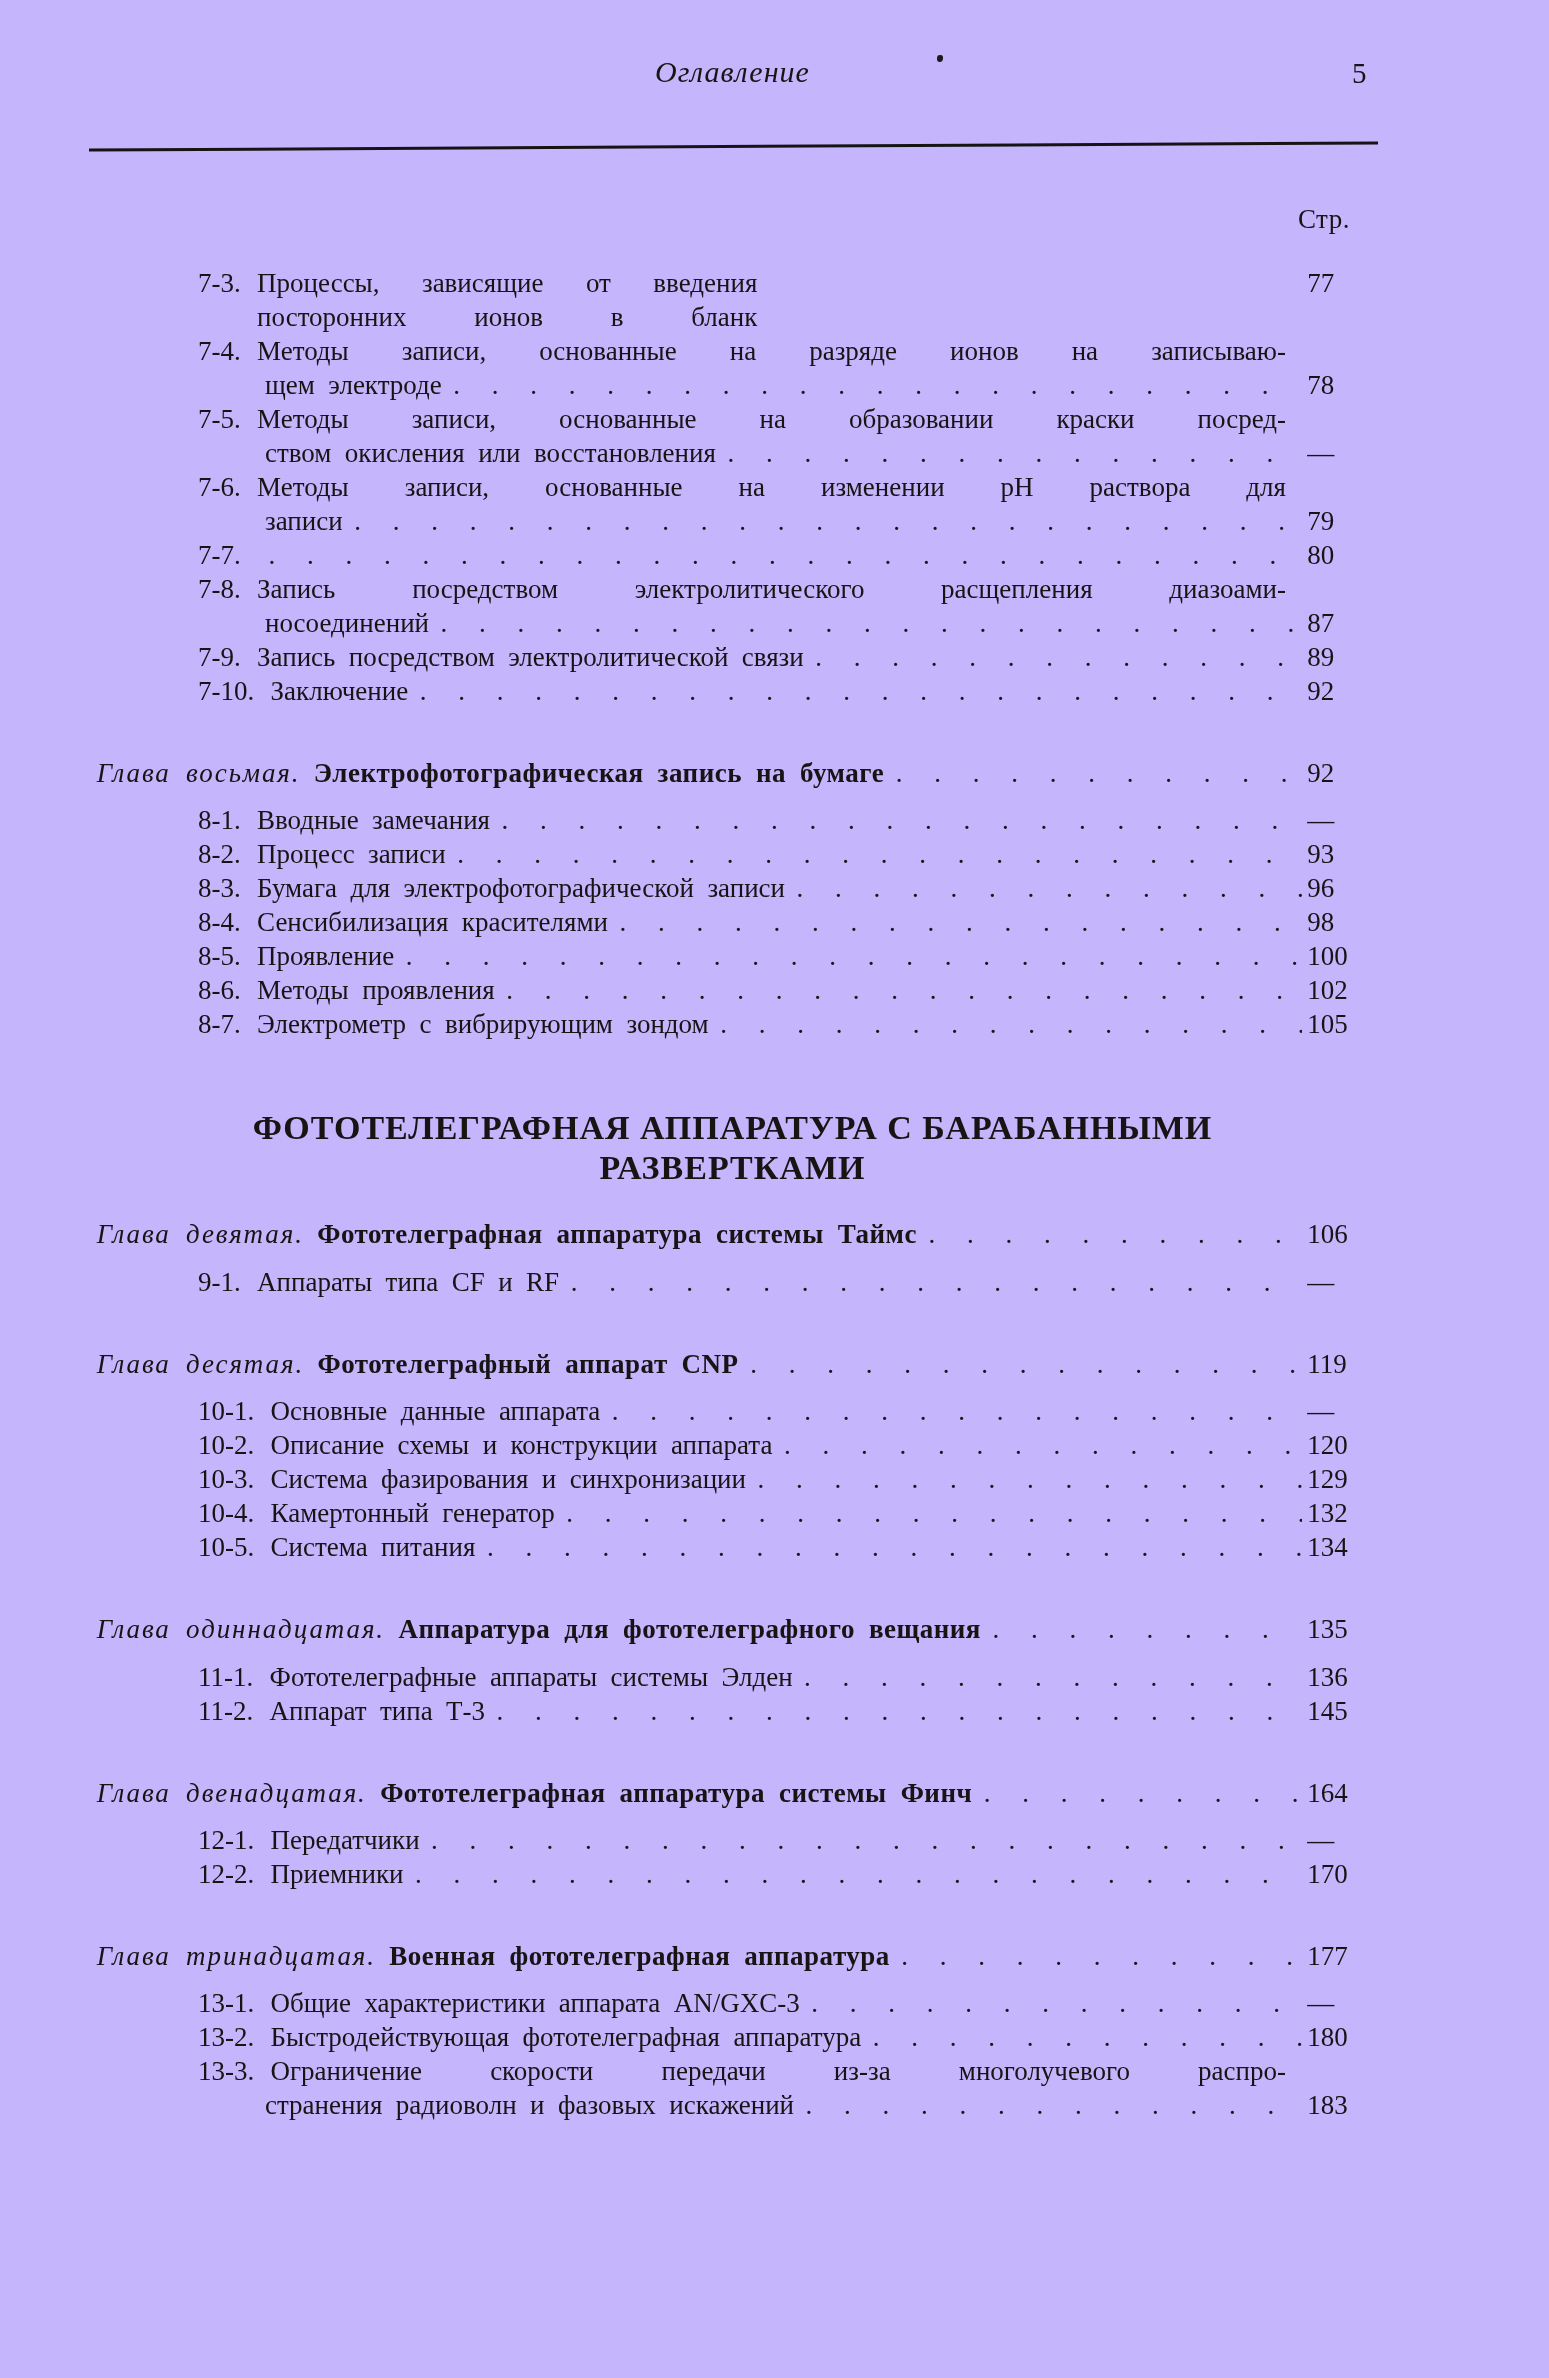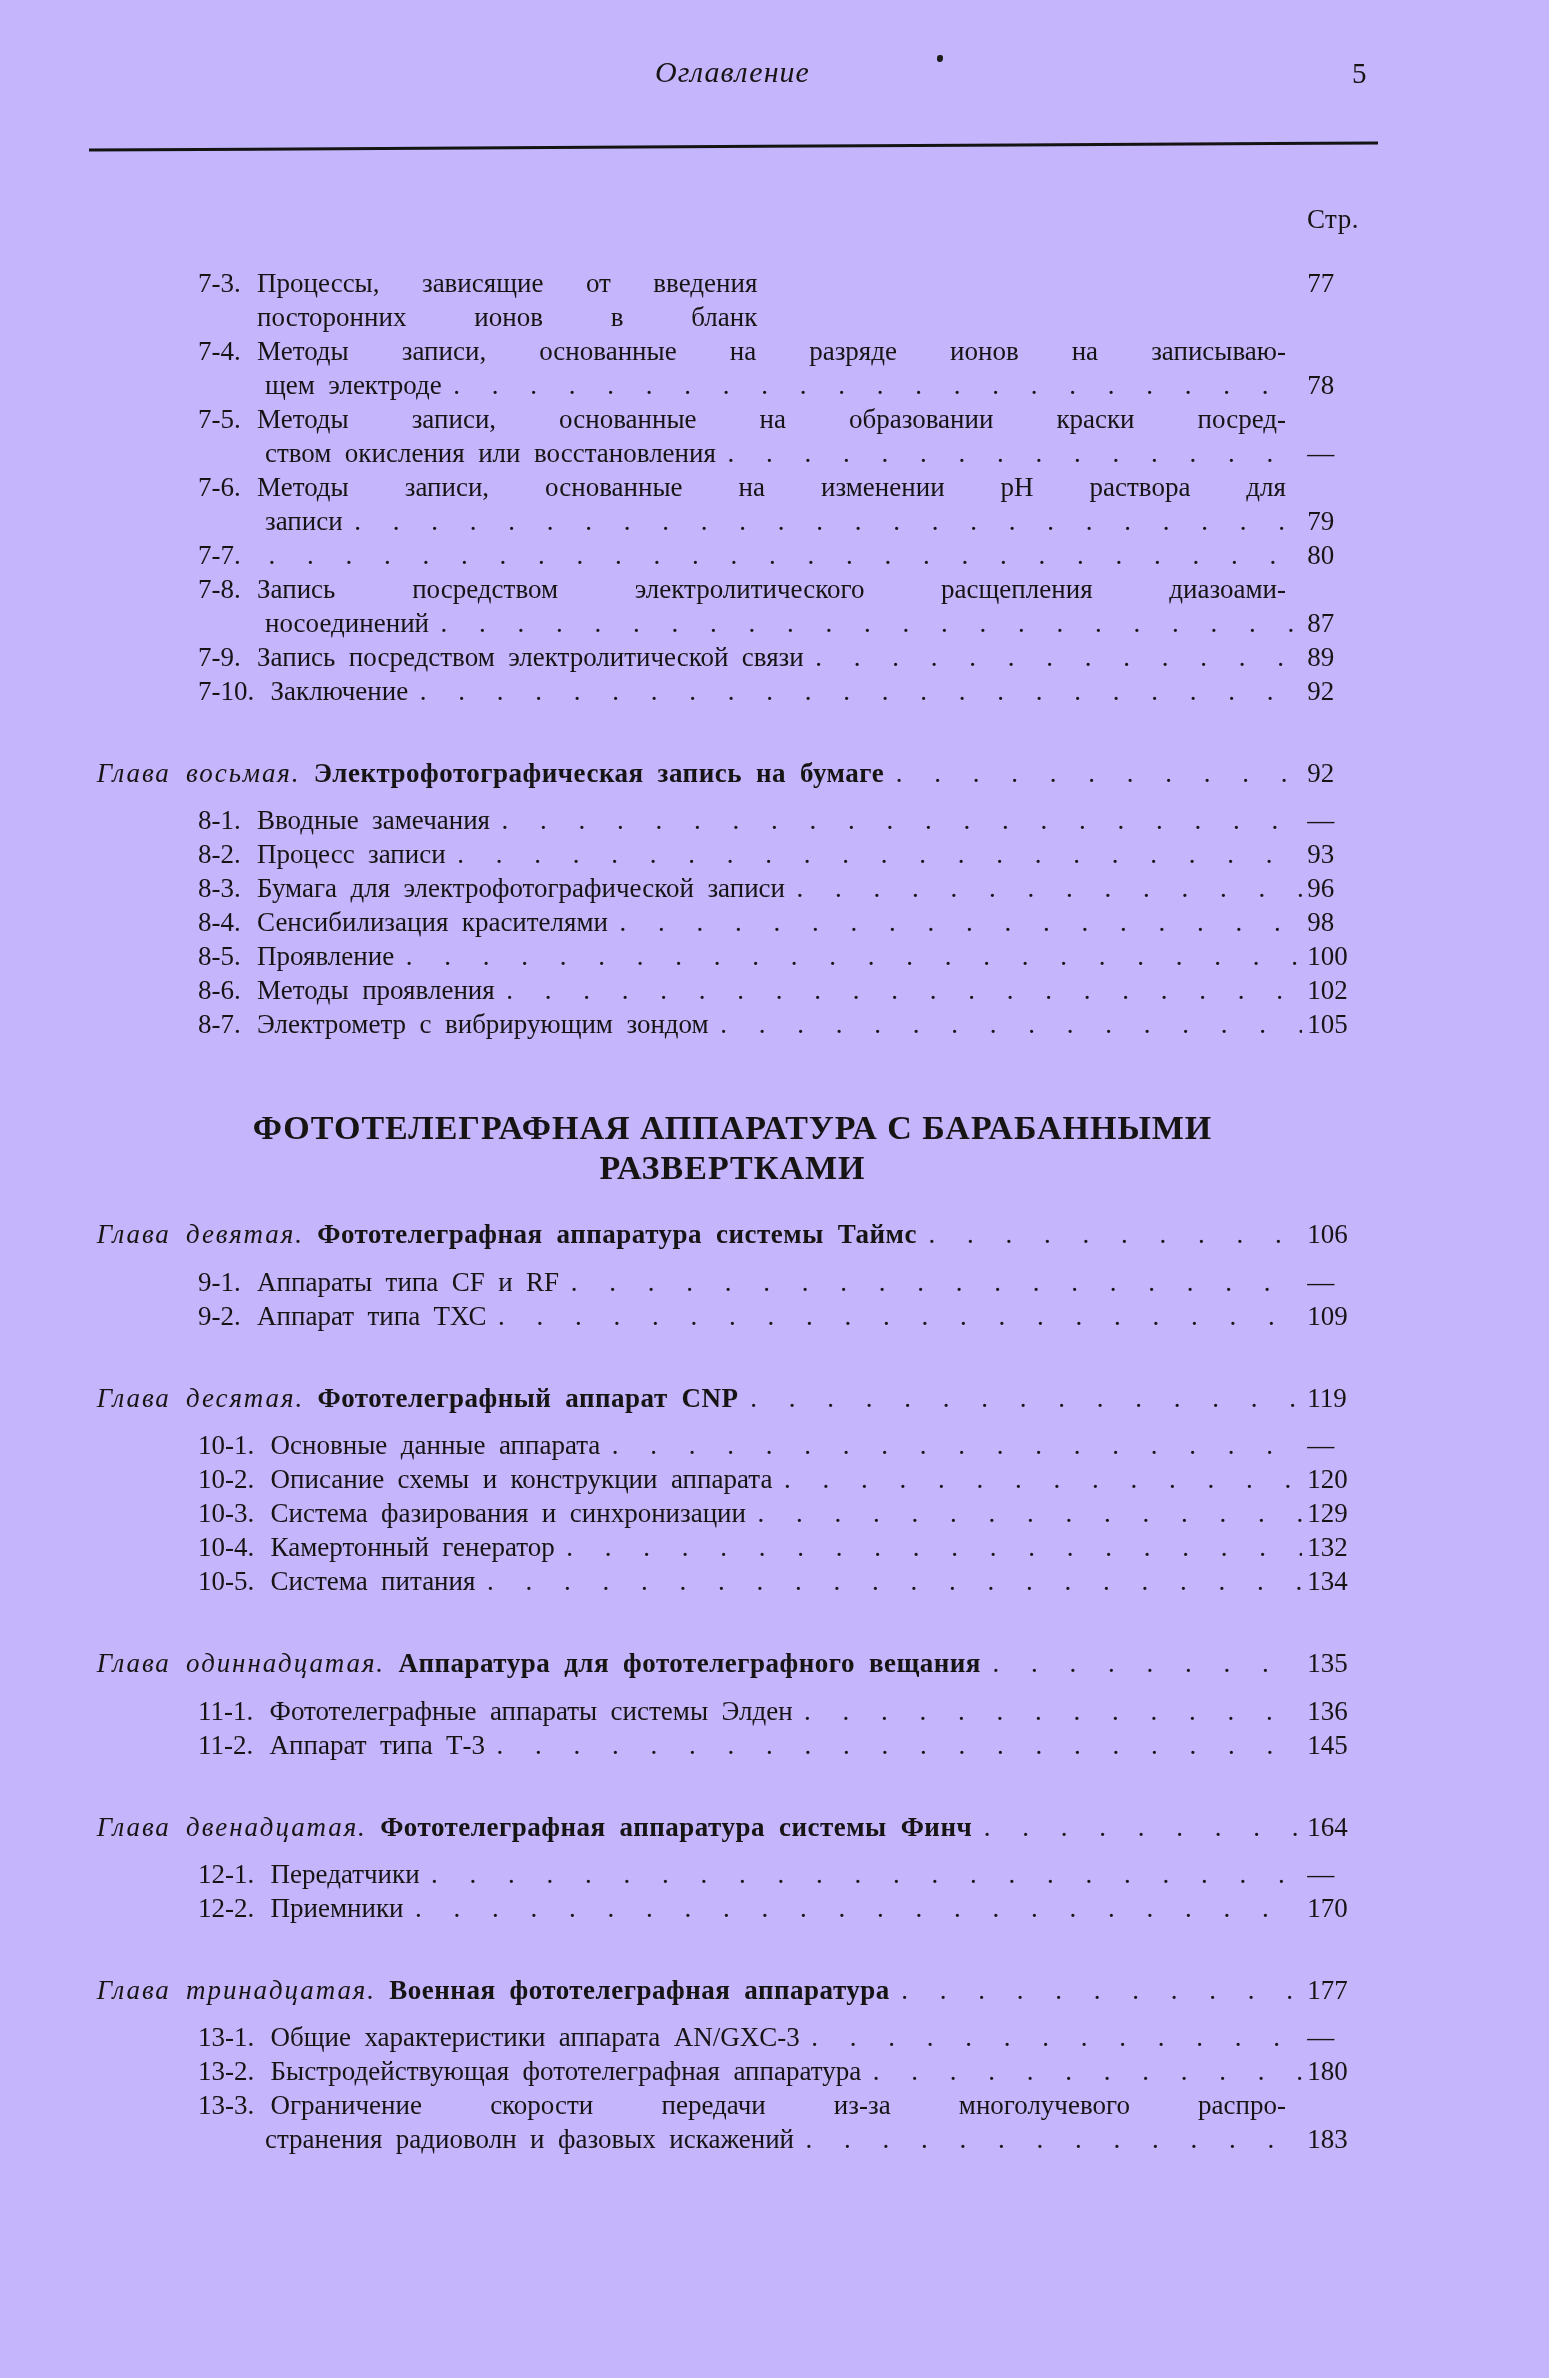--- a/index.html
+++ b/index.html
@@ -20,21 +20,21 @@
     font-style:italic; font-size:30px; letter-spacing:1px;
   }
   .hpage { position:absolute; right:7.6px; top:1.9px; font-size:29px; }
   .speck { position:absolute; left:846px; top:0px; width:5.7px; height:6.7px;
            background:#1c1b19; border-radius:50% 40% 55% 45%; }
   .rule {
     position:absolute; left:-1.9px; right:-3.8px; top:145px; height:2.9px;
     background:#141413; transform:rotate(-0.32deg);
   }
   .strcol {
-    position:absolute; right:15px; top:204px;
+    position:absolute; right:24px; top:204px;
     font-size:27px; letter-spacing:0.5px;
   }
 
   
   .toc { position:absolute; left:0; right:0; top:266px; font-size:27px; }
   .row { display:flex; align-items:baseline; line-height:34px; word-spacing:6.7px; }
   .row.item { padding-left:107px; }
   .row.cont { padding-left:174px; }
   .num { white-space:nowrap; margin-right:16.3px; }
   .txt { white-space:nowrap; }
@@ -206,26 +206,20 @@
     <span class="ctitle">Фототелеграфная аппаратура системы Таймс</span>
     <span class="leader"></span>
     <span class="pg">106</span>
   </div>
         <div class="row item">
     <span class="num">9-1.</span>
     <span class="txt">Аппараты типа CF и RF</span>
     <span class="leader"></span>
     <span class="pg">—</span>
   </div>
-        <div class="row item">
-    <span class="num">9-2.</span>
-    <span class="txt">Аппарат типа ТХС</span>
-    <span class="leader"></span>
-    <span class="pg">109</span>
-  </div>
         <div class="row chapter">
     <span class="prefix">Глава десятая.</span>
     <span class="ctitle">Фототелеграфный аппарат CNP</span>
     <span class="leader"></span>
     <span class="pg">119</span>
   </div>
         <div class="row item">
     <span class="num">10-1.</span>
     <span class="txt">Основные данные аппарата</span>
     <span class="leader"></span>

